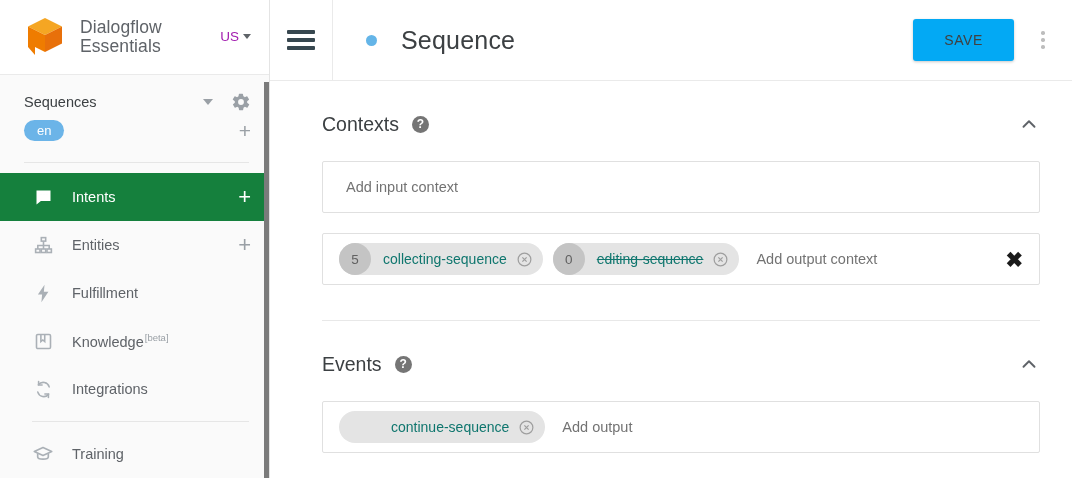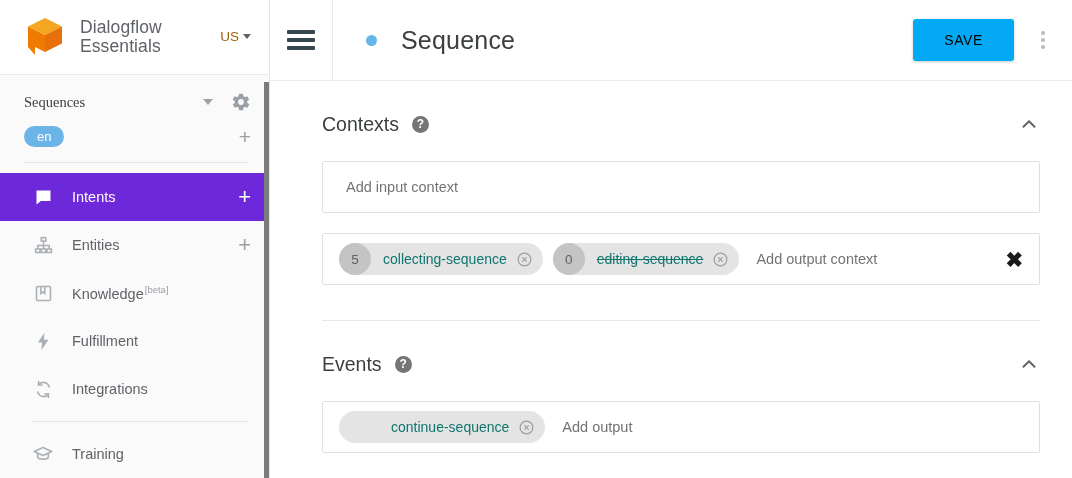--- a/index.html
+++ b/index.html
@@ -22,61 +22,61 @@
     height: 81px; display: flex; align-items: center;
     padding: 0 14px 0 22px; background: #ffffff;
     border-bottom: 1px solid #eaeaea;
   }
   .logo { width: 46px; height: 46px; flex: 0 0 46px; position: relative; }
   .brand-text {
     margin-left: 12px; font-size: 17.5px; line-height: 19px;
     color: #5f6368; letter-spacing: .1px; white-space: nowrap;
   }
   .brand-region {
-    margin-left: auto; font-size: 13.5px; color: #a16207;
+    margin-left: auto; font-size: 13.5px; color: #a21caf;
     display: flex; align-items: center; gap: 4px; padding-right: 4px;
   }
   .caret-d {
     width: 0; height: 0; border-left: 4.5px solid transparent;
     border-right: 4.5px solid transparent; border-top: 5px solid #5f6368;
   }
 
   .agent-row {
     height: 38px; display: flex; align-items: center;
-    padding: 0 18px 0 24px; margin-top: 10px; font-family: Liberation Serif, serif;
+    padding: 0 18px 0 24px; margin-top: 10px;
   }
   .agent-name { font-size: 14.5px; color: #3c4043; }
   .agent-caret {
     margin-left: auto; width: 0; height: 0;
     border-left: 5.5px solid transparent; border-right: 5.5px solid transparent;
     border-top: 6px solid #9aa0a6;
   }
   .gear { margin-left: 18px; width: 20px; height: 20px; color: #9aa0a6; }
 
   .lang-row {
-    height: 36px; display: flex; align-items: center;
+    height: 36px; display: flex; align-items: flex-start;
     padding: 0 18px 0 24px;
   }
   .lang-chip {
     background: #6bb4e8; color: #fff; font-size: 13px;
     padding: 3px 13px; border-radius: 11px; line-height: 15px;
   }
   .lang-plus {
     margin-left: auto; color: #9aa0a6; font-size: 21px;
     line-height: 21px; font-weight: 300;
   }
   .lang-sep { height: 1px; background: #e6e6e6; margin: 9px 20px 0 24px; }
 
   .nav { margin-top: 10px; }
   .nav-item {
     height: 48px; display: flex; align-items: center;
     padding: 0 18px 0 32px; color: #5f6368; font-size: 14.5px;
     cursor: pointer;
   }
-  .nav-item.active { background: #6d28d9; color: #ffffff; }
+  .nav-item.active { background: #15803d; color: #ffffff; }
   .nav-ico {
     width: 22px; height: 22px; flex: 0 0 22px;
     display: flex; align-items: center; justify-content: center;
     margin-right: 18px; color: #aab0b6;
   }
   .nav-item.active .nav-ico { color: #ffffff; }
   .nav-label { white-space: nowrap; }
   .beta { font-size: 9.5px; vertical-align: super; color: #9aa0a6; margin-left: 1px; }
   .nav-plus {
     margin-left: auto; font-size: 22px; line-height: 20px;
@@ -102,21 +102,21 @@
     height: 100%; cursor: pointer;
   }
   .burger i { display: block; width: 28px; height: 4px; background: #37474f; border-radius: 1px; }
   .topdiv { width: 1px; height: 81px; background: #eaeaea; }
   .title-dot {
     width: 11px; height: 11px; border-radius: 50%;
     background: #64b5e8; margin: 0 24px 0 33px;
   }
   .page-title { font-size: 25px; color: #3c4043; font-weight: 400; letter-spacing: .2px; }
   .save-btn {
-    margin-left: auto; background: #03a9f4; color: #000000;
+    margin-left: auto; background: #03a9f4; color: #404040;
     border: none; border-radius: 3px; padding: 13px 31px;
     font-size: 14px; letter-spacing: .6px; cursor: pointer;
     box-shadow: 0 1px 3px rgba(0,0,0,.22); font-family: inherit;
   }
   .kebab {
     margin-left: 18px; width: 22px; height: 34px; cursor: pointer;
     display: flex; flex-direction: column; align-items: center;
     justify-content: center; gap: 3.5px;
   }
   .kebab i { width: 3.5px; height: 3.5px; border-radius: 50%; background: #bdbdbd; display: block; }
@@ -227,35 +227,35 @@
             <rect x="16" y="16" width="5" height="4"></rect>
             <path d="M12 7v5M5.5 16v-4h13v4M12 12v4"></path>
           </svg>
         </span>
         <span class="nav-label">Entities</span>
         <span class="nav-plus">+</span>
       </div>
 
       <div class="nav-item">
         <span class="nav-ico">
+          <svg viewBox="0 0 24 24" width="21" height="21" fill="currentColor">
+            <path d="M13.2 2 5.6 13.2h4.8L9.6 22l8-11.9h-5.2z"></path>
+          </svg>
+        </span>
+        <span class="nav-label">Fulfillment</span>
+      </div>
+
+      <div class="nav-item">
+        <span class="nav-ico">
           <svg viewBox="0 0 24 24" width="21" height="21" fill="none" stroke="currentColor" stroke-width="1.8">
             <rect x="4" y="4" width="16" height="16" rx="1.5"></rect>
             <path d="M9 4v8l2.2-1.8L13.4 12V4"></path>
           </svg>
         </span>
         <span class="nav-label"><span>Knowledge</span><sup class="beta">[beta]</sup></span>
-      </div>
-
-      <div class="nav-item">
-        <span class="nav-ico">
-          <svg viewBox="0 0 24 24" width="21" height="21" fill="currentColor">
-            <path d="M13.2 2 5.6 13.2h4.8L9.6 22l8-11.9h-5.2z"></path>
-          </svg>
-        </span>
-        <span class="nav-label">Fulfillment</span>
       </div>
 
       <div class="nav-item">
         <span class="nav-ico">
           <svg viewBox="0 0 24 24" width="21" height="21" fill="none" stroke="currentColor" stroke-width="1.8" stroke-linecap="round">
             <path d="M18.5 9A7 7 0 0 0 6.2 6.6"></path>
             <path d="M5.5 15A7 7 0 0 0 17.8 17.4"></path>
             <path d="M6.4 2.8v4h4"></path>
             <path d="M17.6 21.2v-4h-4"></path>
           </svg>

